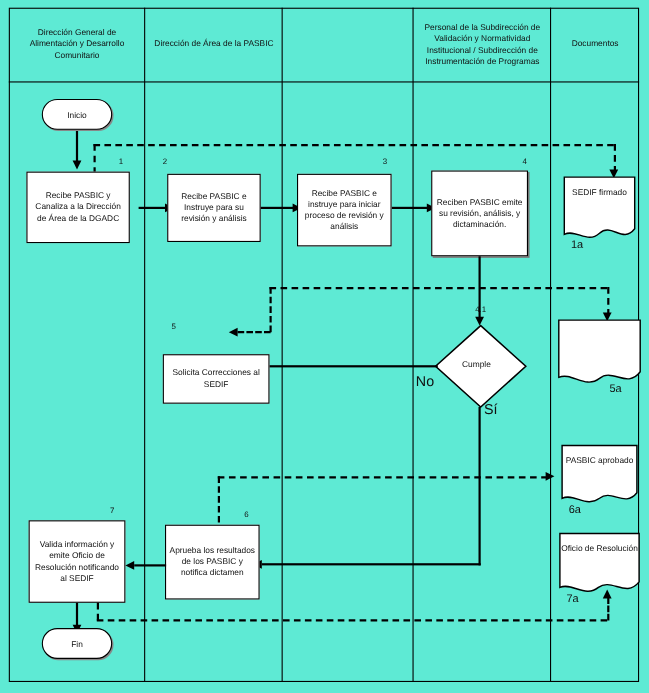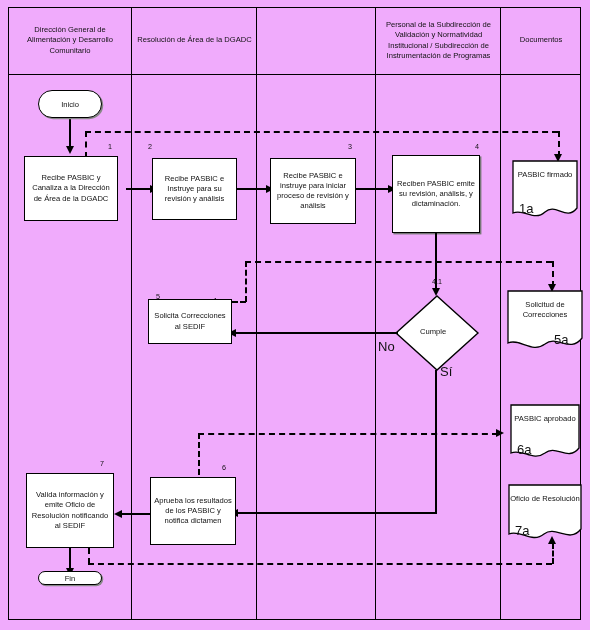--- a/index.html
+++ b/index.html
@@ -6,21 +6,21 @@
     margin: 0; padding: 0;
     background: #ffffff;
   }
   body {
     font-family: "Liberation Sans", sans-serif;
   }
   #canvas {
     position: relative;
     width: 590px;
     height: 630px;
-    background: #f0abfc;
+    background: #5eead4;
     overflow: hidden;
   }
   
   .frame {
     position: absolute;
     left: 8px; top: 7px;
     width: 573px; height: 613px;
     border: 1.5px solid #000;
     box-sizing: border-box;
   }
@@ -94,22 +94,23 @@
     position: absolute;
     left: 0; right: 0; top: 10px;
     text-align: center;
     font-size: 7.6px;
     line-height: 1.33;
     color: #111;
   }
   .doc-id {
     position: absolute;
     left: 7px;
-    font-size: 13px;
-    color: #111;
+    font-size: 10px;
+    color: #111;
+    margin-top: 16px;
   }
   
   .num {
     position: absolute;
     font-size: 7.2px;
     color: #111;
     white-space: nowrap;
   }
   .elab {
     position: absolute;
@@ -146,21 +147,21 @@
 <div id="canvas">
 
   <div class="frame"></div>
   <div class="hdr-sep"></div>
   <div class="col-div" style="left:131px;"></div>
   <div class="col-div" style="left:256px;"></div>
   <div class="col-div" style="left:375px;"></div>
   <div class="col-div" style="left:500px;"></div>
 
   <div class="hdr" style="left:8px;width:124px;">Dirección General de Alimentación y Desarrollo Comunitario</div>
-  <div class="hdr" style="left:132px;width:125px;">Resolución de Área de la DGADC</div>
+  <div class="hdr" style="left:132px;width:125px;">Dirección de Área de la PASBIC</div>
   <div class="hdr" style="left:376px;width:125px;">Personal de la Subdirección de Validación y Normatividad Institucional / Subdirección de Instrumentación de Programas</div>
   <div class="hdr" style="left:501px;width:80px;">Documentos</div>
 
   <div class="ln lnv" style="left:69px; top:118px; height:32px;"></div>
   <div class="arrow ar-d" style="left:65.5px; top:146px;"></div>
 
   <div class="dash-h" style="left:85px; top:131px; width:473px;"></div>
   <div class="dash-v" style="left:85px; top:131px; height:27px;"></div>
   <div class="dash-v" style="left:558px; top:131px; height:26px;"></div>
   <div class="arrow ar-d" style="left:554px; top:154px;"></div>
@@ -195,21 +196,21 @@
 
   <div class="num" style="left:475px; top:142px;">4</div>
   <div class="proc shadow" style="left:392px; top:155px; width:88px; height:78px;">
     <span>Reciben PASBIC emite su revisión, análisis, y dictaminación.</span>
   </div>
 
   <div class="doc" style="left:512px; top:160px; width:66px; height:62px;">
     <svg width="66" height="62" viewBox="0 0 66 62" aria-hidden="true">
       <path d="M1,1 L65,1 L65,48 C54,62 44,42 33,52 C22,62 12,48 1,53 Z" fill="#ffffff" stroke="#000000" stroke-width="1.3"></path>
     </svg>
-    <div class="doc-text">PASBIC firmado</div>
+    <div class="doc-text">SEDIF firmado</div>
     <div class="doc-id" style="top:41px;">1a</div>
   </div>
 
   <div class="dash-h" style="left:245px; top:261px; width:307px;"></div>
   <div class="dash-v" style="left:245px; top:261px; height:41px;"></div>
   <div class="dash-h" style="left:216px; top:301px; width:30px;"></div>
   <div class="arrow ar-l" style="left:208px; top:297.5px;"></div>
   <div class="dash-v" style="left:552px; top:261px; height:26px;"></div>
   <div class="arrow ar-d" style="left:548px; top:284px;"></div>
 
@@ -227,29 +228,28 @@
   <div class="ln lnh" style="left:236px; top:332px; width:162px;"></div>
   <div class="arrow ar-l" style="left:228px; top:328.5px;"></div>
   <div class="elab" style="left:378px; top:339px;">No</div>
 
   <div class="ln lnv" style="left:435px; top:370px; height:144px;"></div>
   <div class="ln lnh" style="left:238px; top:512px; width:199px;"></div>
   <div class="arrow ar-l" style="left:230px; top:508.5px;"></div>
   <div class="elab" style="left:440px; top:364px;">Sí</div>
 
   <div class="num" style="left:156px; top:292px;">5</div>
-  <div class="proc" style="left:148px; top:299px; width:84px; height:45px;">
+  <div class="proc" style="left:148px; top:322px; width:97px; height:45px;">
     <span>Solicita Correcciones al SEDIF</span>
   </div>
 
   <div class="doc" style="left:507px; top:290px; width:76px; height:64px;">
     <svg width="76" height="64" viewBox="0 0 76 64" aria-hidden="true">
       <path d="M1,1 L75,1 L75,48 C63,64 50,44 38,54 C25,64 13,48 1,53 Z" fill="#ffffff" stroke="#000000" stroke-width="1.3"></path>
     </svg>
-    <div class="doc-text">Solicitud de Correcciones</div>
     <div class="doc-id" style="top:42px;padding-left:40px;">5a</div>
   </div>
 
   <div class="dash-h" style="left:198px; top:433px; width:300px;"></div>
   <div class="dash-v" style="left:198px; top:433px; height:42px;"></div>
   <div class="arrow ar-r" style="left:496px; top:429px;"></div>
 
   <div class="doc" style="left:510px; top:404px; width:70px; height:58px;">
     <svg width="70" height="58" viewBox="0 0 70 58" aria-hidden="true">
       <path d="M1,1 L69,1 L69,44 C58,58 46,40 35,49 C23,58 12,44 1,49 Z" fill="#ffffff" stroke="#000000" stroke-width="1.3"></path>
@@ -267,21 +267,21 @@
   <div class="proc" style="left:26px; top:473px; width:88px; height:75px;">
     <span>Valida información y emite Oficio de Resolución notificando al SEDIF</span>
   </div>
 
   <div class="ln lnh" style="left:122px; top:513px; width:29px;"></div>
   <div class="arrow ar-l" style="left:114px; top:509.5px;"></div>
 
   <div class="ln lnv" style="left:69px; top:548px; height:24px;"></div>
   <div class="arrow ar-d" style="left:65.5px; top:568px;"></div>
 
-  <div class="term" style="left:38px; top:571px; width:64px; height:14px;">
+  <div class="term" style="left:38px; top:571px; width:64px; height:28px;">
     <span>Fin</span>
   </div>
 
   <div class="dash-v" style="left:88px; top:548px; height:16px;"></div>
   <div class="dash-h" style="left:88px; top:563px; width:464px;"></div>
   <div class="dash-v" style="left:552px; top:543px; height:21px;"></div>
   <div class="arrow ar-u" style="left:548px; top:536px;"></div>
 
   <div class="doc" style="left:508px; top:484px; width:74px; height:60px;">
     <svg width="74" height="60" viewBox="0 0 74 60" aria-hidden="true">

